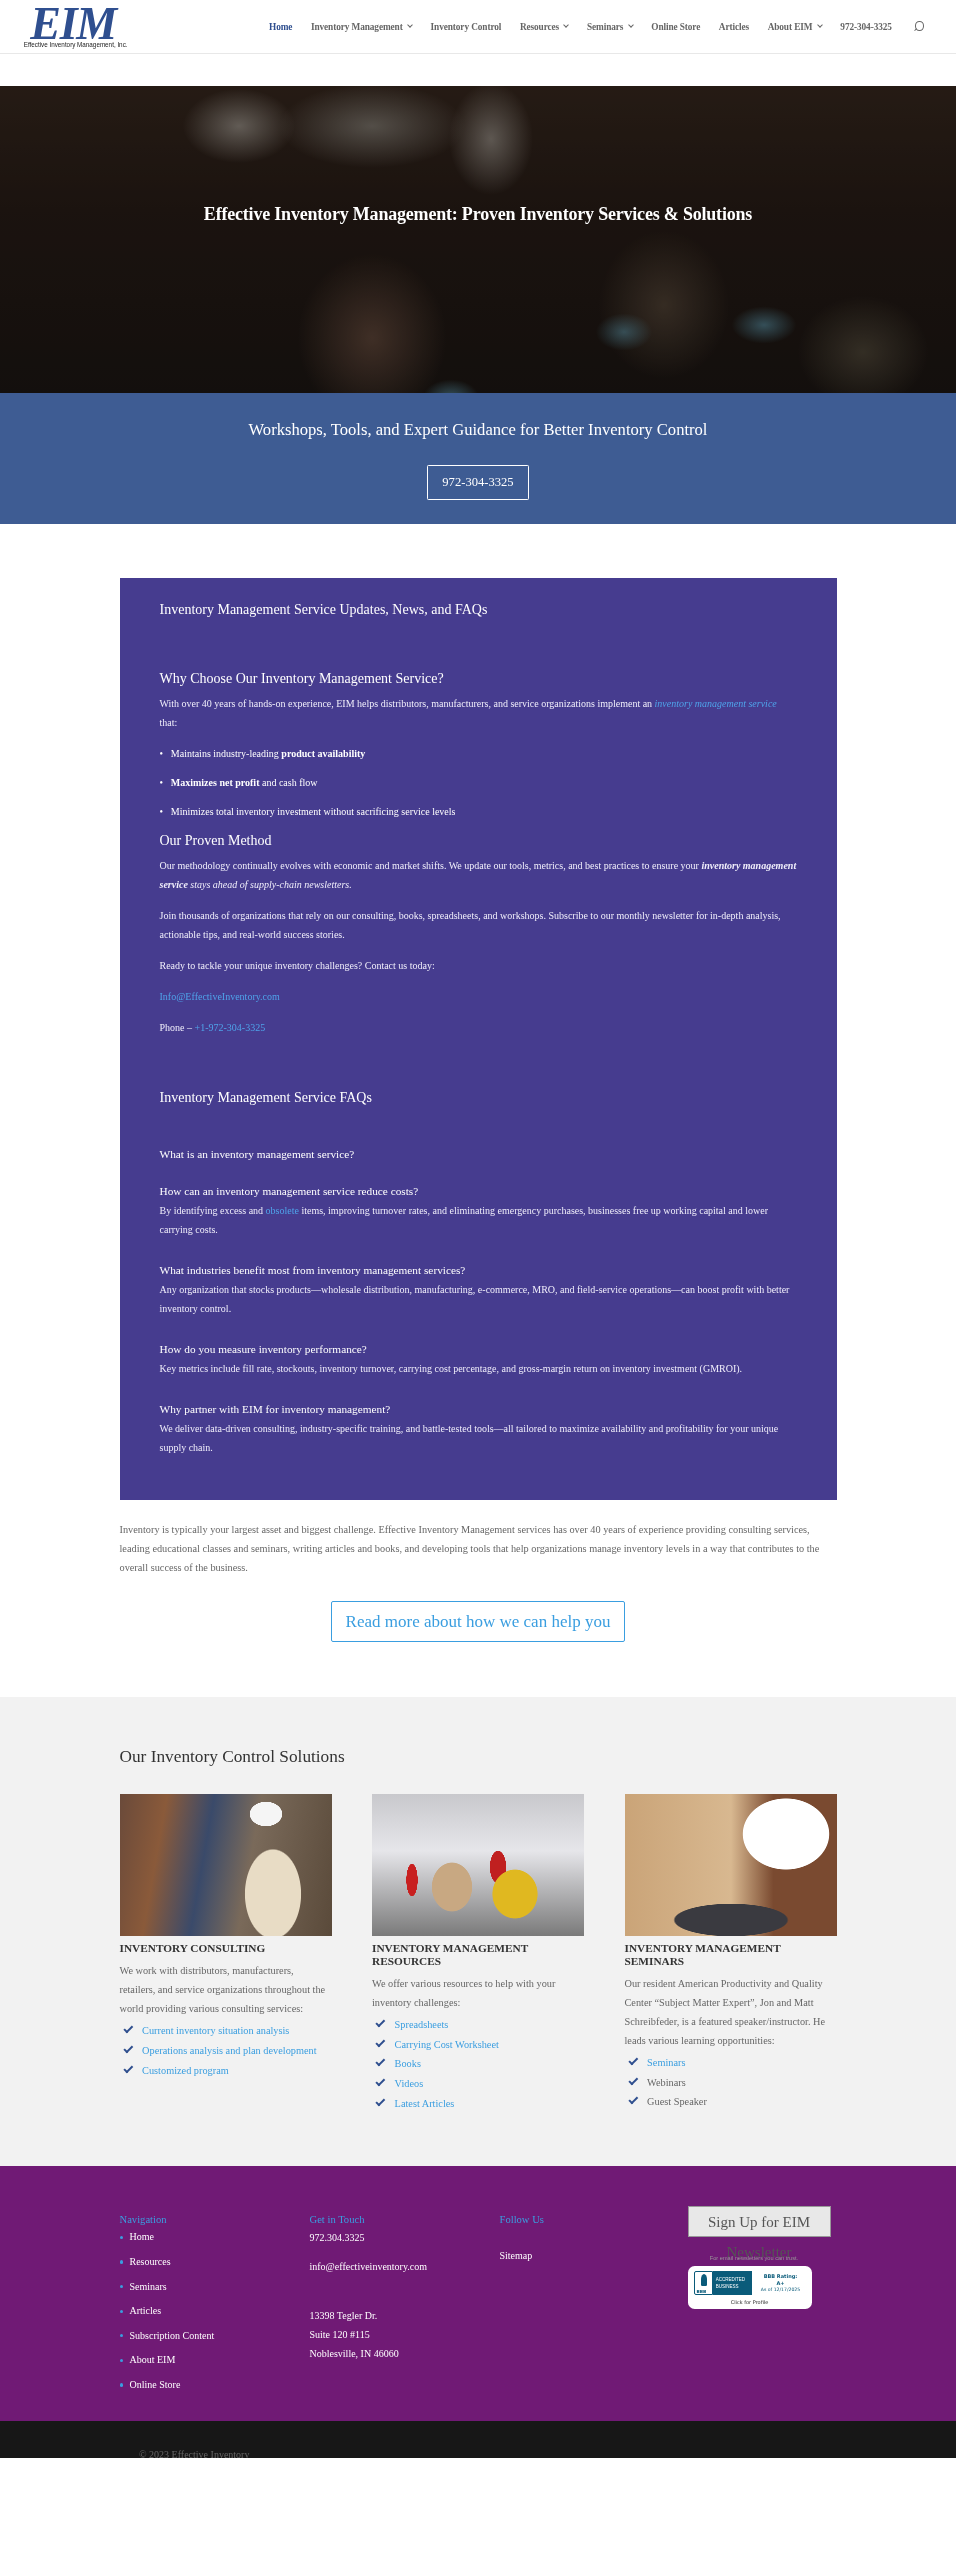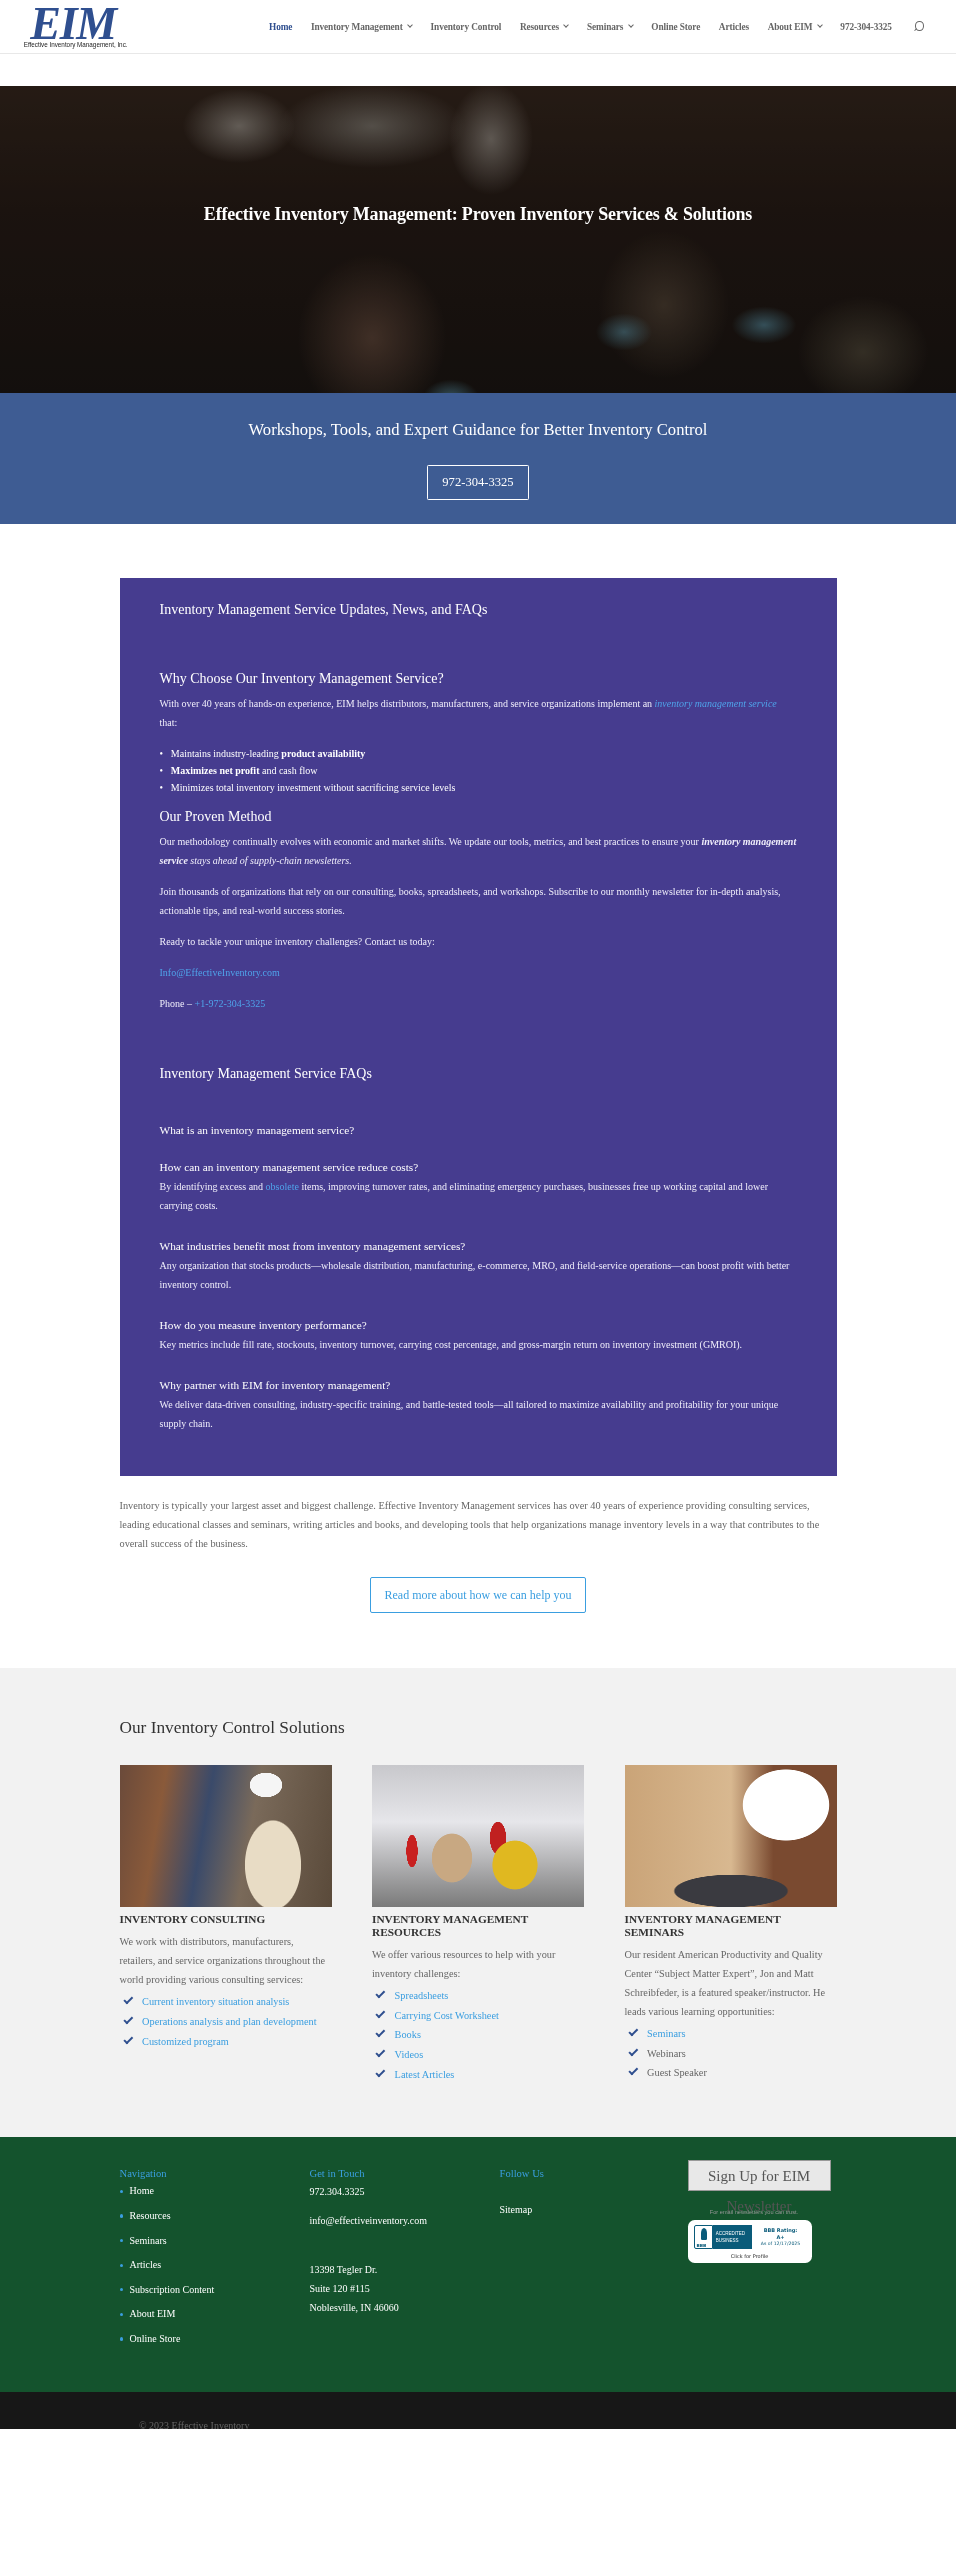--- a/index.html
+++ b/index.html
@@ -43,31 +43,31 @@
   .cta-button { display: inline-block; margin-top: 25px; border: 1.3px solid #fff; border-radius: 1.3px; padding: 9.3px 14.6px; font-size: 12.6px; color: #fff; }
 
   
   .main-wrap { padding-top: 54px; }
   .purple { width: 717px; margin: 0 auto; background: #463c8f; padding: 24px 40px 43px; color: #fff; }
   .purple h2.box-title { font-size: 14px; font-weight: normal; margin-bottom: 52px; }
   .purple h2 { font-size: 14px; font-weight: normal; margin-bottom: 6.6px; line-height: 1.2; }
   .purple p { font-size: 10px; line-height: 19px; color: #f0eefb; }
   .purple .lnk { color: #4fa3ea; }
   .purple ul { margin: 12.6px 0 11.3px 0; list-style: none; }
-  .purple li { font-size: 10px; line-height: 17.3px; position: relative; padding-left: 11.3px; }
+  .purple li { font-size: 10px; line-height: 17.3px; position: relative; padding-left: 11.3px; margin-top: 12px; }
   .purple li::before { content: "•"; position: absolute; left: 0; top: 0; }
   .sec { margin-bottom: 12px; }
   .gap { height: 12px; }
   .faq-title { margin-top: 53px; margin-bottom: 41px !important; }
   .faq { margin-bottom: 25px; }
   .faq h3 { font-size: 11.3px; font-weight: normal; margin-bottom: 4px; }
 
   .intro { width: 717px; margin: 20px auto 0; font-size: 10.3px; line-height: 19px; color: #666; }
   .readmore-wrap { text-align: center; margin-top: 24.6px; padding-bottom: 55px; }
-  .readmore { display: inline-block; border: 1.3px solid #3a9ee0; border-radius: 2px; padding: 9.3px 14px; font-size: 12px; color: #3a9ee0; }
+  .readmore { display: inline-block; border: 1.3px solid #3a9ee0; border-radius: 2px; padding: 9.3px 14px; font-size: 17px; color: #3a9ee0; }
 
   
   .solutions { background: #f2f2f2; padding: 50px 0 49px; }
   .sol-inner { width: 717px; margin: 0 auto; }
   .sol-title { font-size: 17.3px; color: #333; font-weight: normal; margin-bottom: 26.6px; }
   .cols { display: flex; justify-content: space-between; }
   .col { width: 212px; }
   .col-img { width: 212px; height: 142px; position: relative; overflow: hidden; }
   .img1 { background:
       radial-gradient(ellipse 26.6px 20px at 146px 20px, #f5f5f5 60%, transparent 62%),
@@ -84,21 +84,21 @@
       radial-gradient(ellipse 93px 26.6px at 106px 126px, #3a3a40 60%, transparent 62%),
       linear-gradient(90deg, #caa478 0%, #d8b890 50%, #7a4a30 70%, #7a4a30 100%); }
   .col-head { font-size: 11.3px; color: #333; line-height: 1.1; margin-top: 6.6px; text-transform: uppercase; }
   .col-text { font-size: 10.3px; line-height: 19px; color: #666; margin-top: 6.6px; }
   .checks { list-style: none; margin-top: 6px; }
   .checks li { position: relative; padding-left: 22.6px; font-size: 10.3px; line-height: 13.3px; margin-bottom: 6.6px; color: #3a9ee0; }
   .checks li.plain { color: #666; }
   .check-icon { position: absolute; left: 4px; top: 2px; width: 8.6px; height: 5.3px; border-left: 2px solid #2f4f8f; border-bottom: 2px solid #2f4f8f; transform: rotate(-45deg); }
 
   
-  .footer { background: #14532d; padding: 23px 0 0; height: 292px; position: relative; }
+  .footer { background: #701a75; padding: 40px 0 0; height: 292px; position: relative; }
   .foot-inner { width: 717px; margin: 0 auto; position: relative; height: 212px; }
   .fcol { position: absolute; top: 0; }
   .fhead { font-size: 10.6px; color: #3a9ee0; margin-top: 8px; }
   .fnav { list-style: none; margin-top: 5.3px; }
   .fnav li { font-size: 10px; color: #fff; line-height: 13.3px; margin-bottom: 11.3px; position: relative; padding-left: 10px; }
   .fnav li::before { content: ""; position: absolute; left: 0.7px; top: 5.3px; width: 3.3px; height: 3.3px; border-radius: 50%; background: #3a9ee0; }
   .ftext { font-size: 10px; color: #fff; line-height: 19px; }
   .newsletter-btn { position: absolute; left: 568px; top: 0; width: 143px; height: 31px; background: #e8e8e8; border: 0.7px solid #999; font-size: 15px; color: #555; text-align: center; line-height: 30px; }
   .trust { position: absolute; left: 568px; top: 49px; width: 133px; text-align: center; font-family: "Liberation Sans", sans-serif; font-size: 5.6px; color: #999; }
   .bbb { position: absolute; left: 568px; top: 60px; width: 124px; height: 43px; background: #fff; border-radius: 6.6px; font-family: "DejaVu Sans", sans-serif; }

